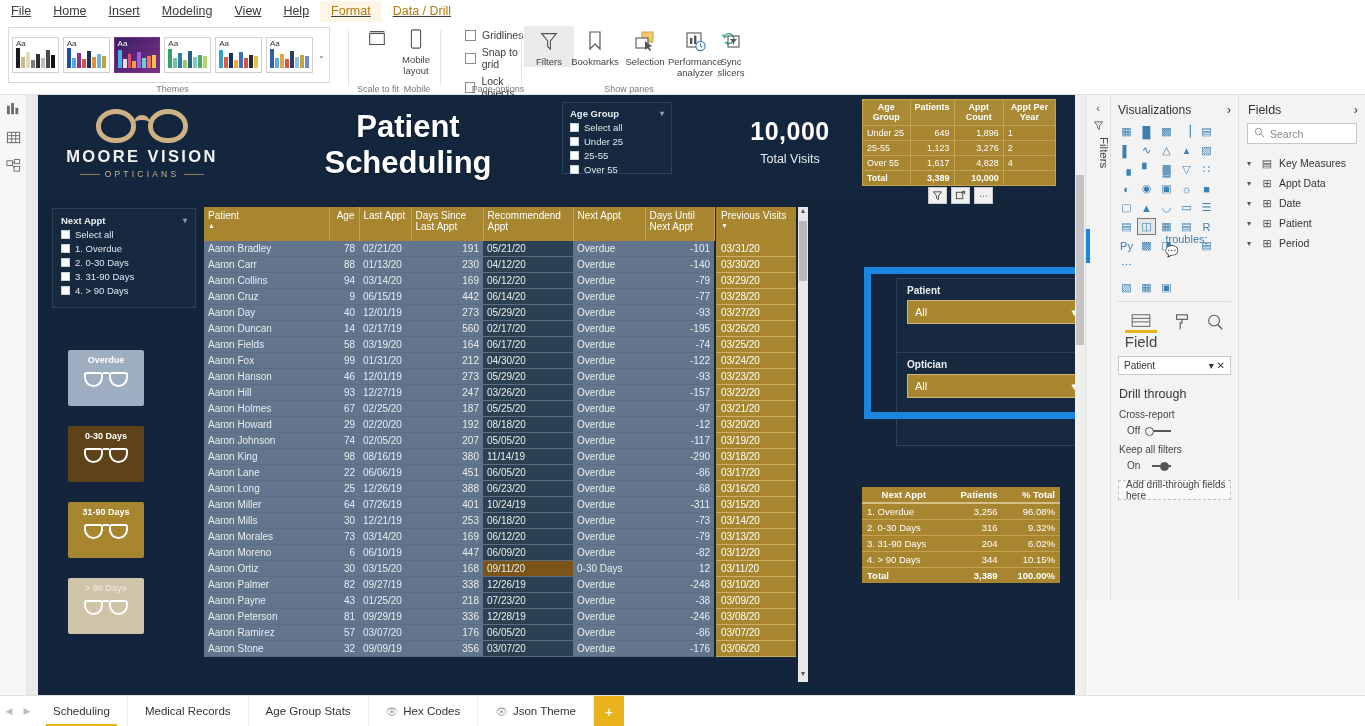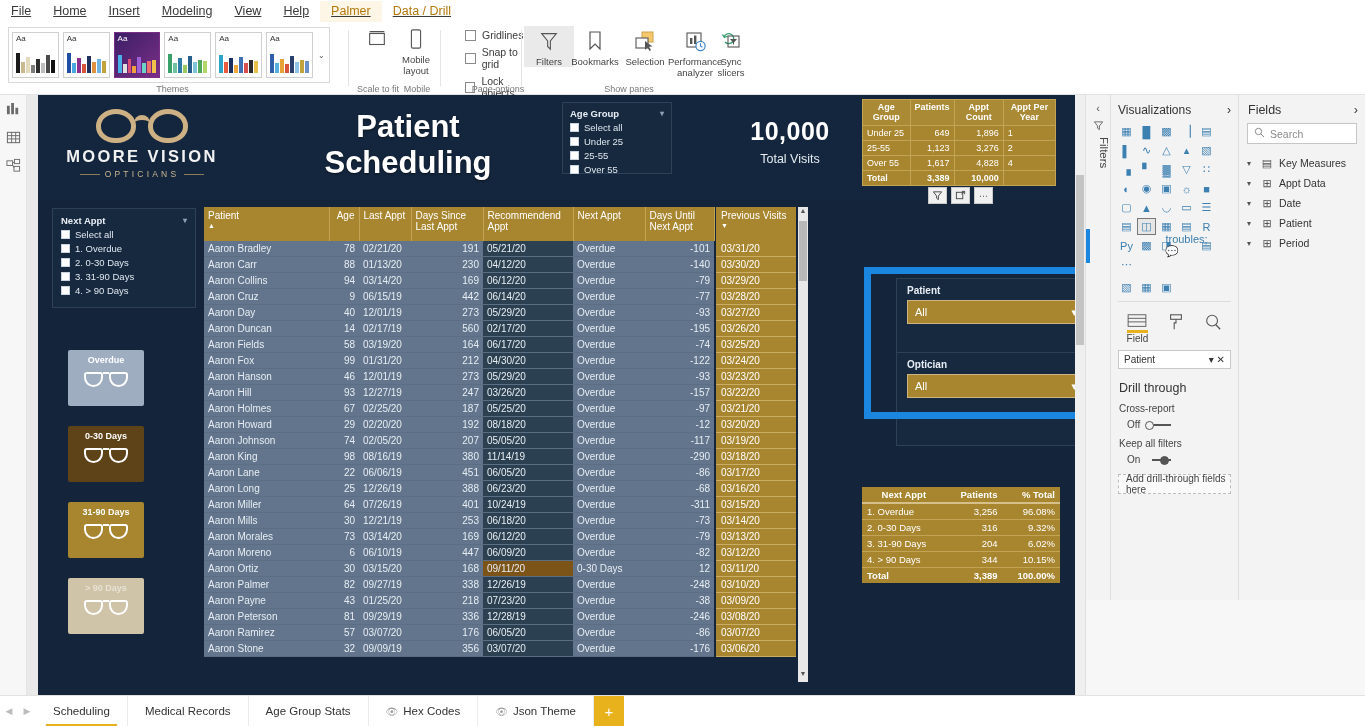--- a/index.html
+++ b/index.html
@@ -24,21 +24,21 @@
   .rtab.ctx { color:#b3780c; background:#fff; }
   .rtab.ctx.sel { background:#fdf6e6; }
   .ribbon-body {
     position:absolute; left:0; top:22px; width:1365px; height:73px; background:#fff;
     border-bottom:1px solid #e2e2e2;
   }
   .grp { position:absolute; top:0; height:73px; }
   .grp-label { position:absolute; bottom:1px; width:100%; text-align:center; font-size:9px; color:#777; }
 
   .themes-box { position:absolute; left:8px; top:5px; width:322px; height:56px; border:1px solid #d9d9d9; display:flex; align-items:center; padding:2px 3px; }
-  .theme-card { width:50px; height:46px; border:1px solid #cfcfcf; margin-right:4px; position:relative; background:#fff; }
+  .theme-card { width:50px; height:36px; border:1px solid #cfcfcf; margin-right:4px; position:relative; background:#fff; }
   .theme-card.dark { background:linear-gradient(135deg,#3b1e66,#7a2f86); border-color:#7a2f86; }
   .theme-card .aa { position:absolute; left:3px; top:1px; font-size:8px; color:#333; }
   .theme-card.dark .aa { color:#fff; }
   .bars { position:absolute; left:3px; right:3px; bottom:4px; height:24px; display:flex; align-items:flex-end; gap:1px; }
   .bars i { display:block; flex:1; }
   .themes-more { width:10px; height:46px; display:flex; align-items:center; justify-content:center; font-size:8px; color:#555; }
 
   .btn-lg { position:absolute; top:4px; width:46px; text-align:center; font-size:9.5px; color:#444; line-height:11px; }
   .btn-lg .ic { height:26px; display:flex; align-items:center; justify-content:center; margin-bottom:2px;}
   .checks { position:absolute; left:0; top:7px; font-size:10.5px; color:#3b3b3b; }
@@ -165,21 +165,21 @@
   .filters-strip .blue-edge { position:absolute; left:0; top:134px; width:4px; height:34px; background:#1a86e0;}
 
   .vizpane { position:absolute; left:1110px; top:95px; width:128px; height:600px; background:#f3f3f3; border-left:1px solid #e0e0e0; }
   .vp-hd { display:flex; align-items:center; justify-content:space-between; padding:8px 7px 6px 7px; font-size:12px; color:#333; }
   .vp-hd .t { font-weight:normal; }
   .vicons { display:flex; flex-wrap:wrap; padding:0 6px; gap:2px 1px;}
   .vicons .vi { width:19px; height:17px; display:flex; align-items:center; justify-content:center; font-size:11px; color:#3c7fb1;}
   .vicons .vi.sel { border:1px solid #777; background:#e6e6e6;}
   .vdiv { height:1px; background:#dcdcdc; margin:5px 7px; }
   .fieldwell { display:flex; justify-content:space-around; padding:4px 6px 0 6px;}
-  .fw { text-align:center; font-size:10px; color:#444;}
+  .fw { text-align:center; font-size:15px; color:#444;}
   .fw .ic { height:22px; display:flex; align-items:center; justify-content:center; color:#555; font-size:15px;}
   .fw.sel .ic { border-bottom:3px solid #e8b21c; }
   .wellbox { margin:6px 7px 0 7px; border:1px solid #c8c8c8; background:#fff; height:19px; display:flex; align-items:center; justify-content:space-between; padding:0 5px; font-size:10px; color:#333;}
   .dt-title { font-size:12.5px; color:#333; padding:12px 7px 6px 8px; }
   .dt-lab { font-size:10px; color:#444; padding:2px 8px;}
   .toggle { display:flex; align-items:center; font-size:10px; color:#444; padding:3px 8px 0 16px; gap:5px;}
   .tg { width:26px; height:8px; position:relative; }
   .tg .track { position:absolute; left:7px; top:3px; right:0; height:2px; background:#555;}
   .tg .knob { position:absolute; top:0; width:9px; height:9px; border-radius:50%; border:1.6px solid #555; background:#f3f3f3;}
   .tg.on .knob { left:15px; background:#555;}
@@ -209,21 +209,21 @@
 
 <div class="app">
 
   <div class="ribbon-tabs">
     <div class="rtab">File</div>
     <div class="rtab">Home</div>
     <div class="rtab">Insert</div>
     <div class="rtab">Modeling</div>
     <div class="rtab active">View</div>
     <div class="rtab">Help</div>
-    <div class="rtab ctx sel">Palmer</div>
+    <div class="rtab ctx sel">Format</div>
     <div class="rtab ctx">Data / Drill</div>
   </div>
 
   <div class="ribbon-body">
 
     <div class="grp" style="left:0;width:345px">
       <div class="themes-box">
         <div class="theme-card">
           <span class="aa">Aa</span>
           <span class="bars">

